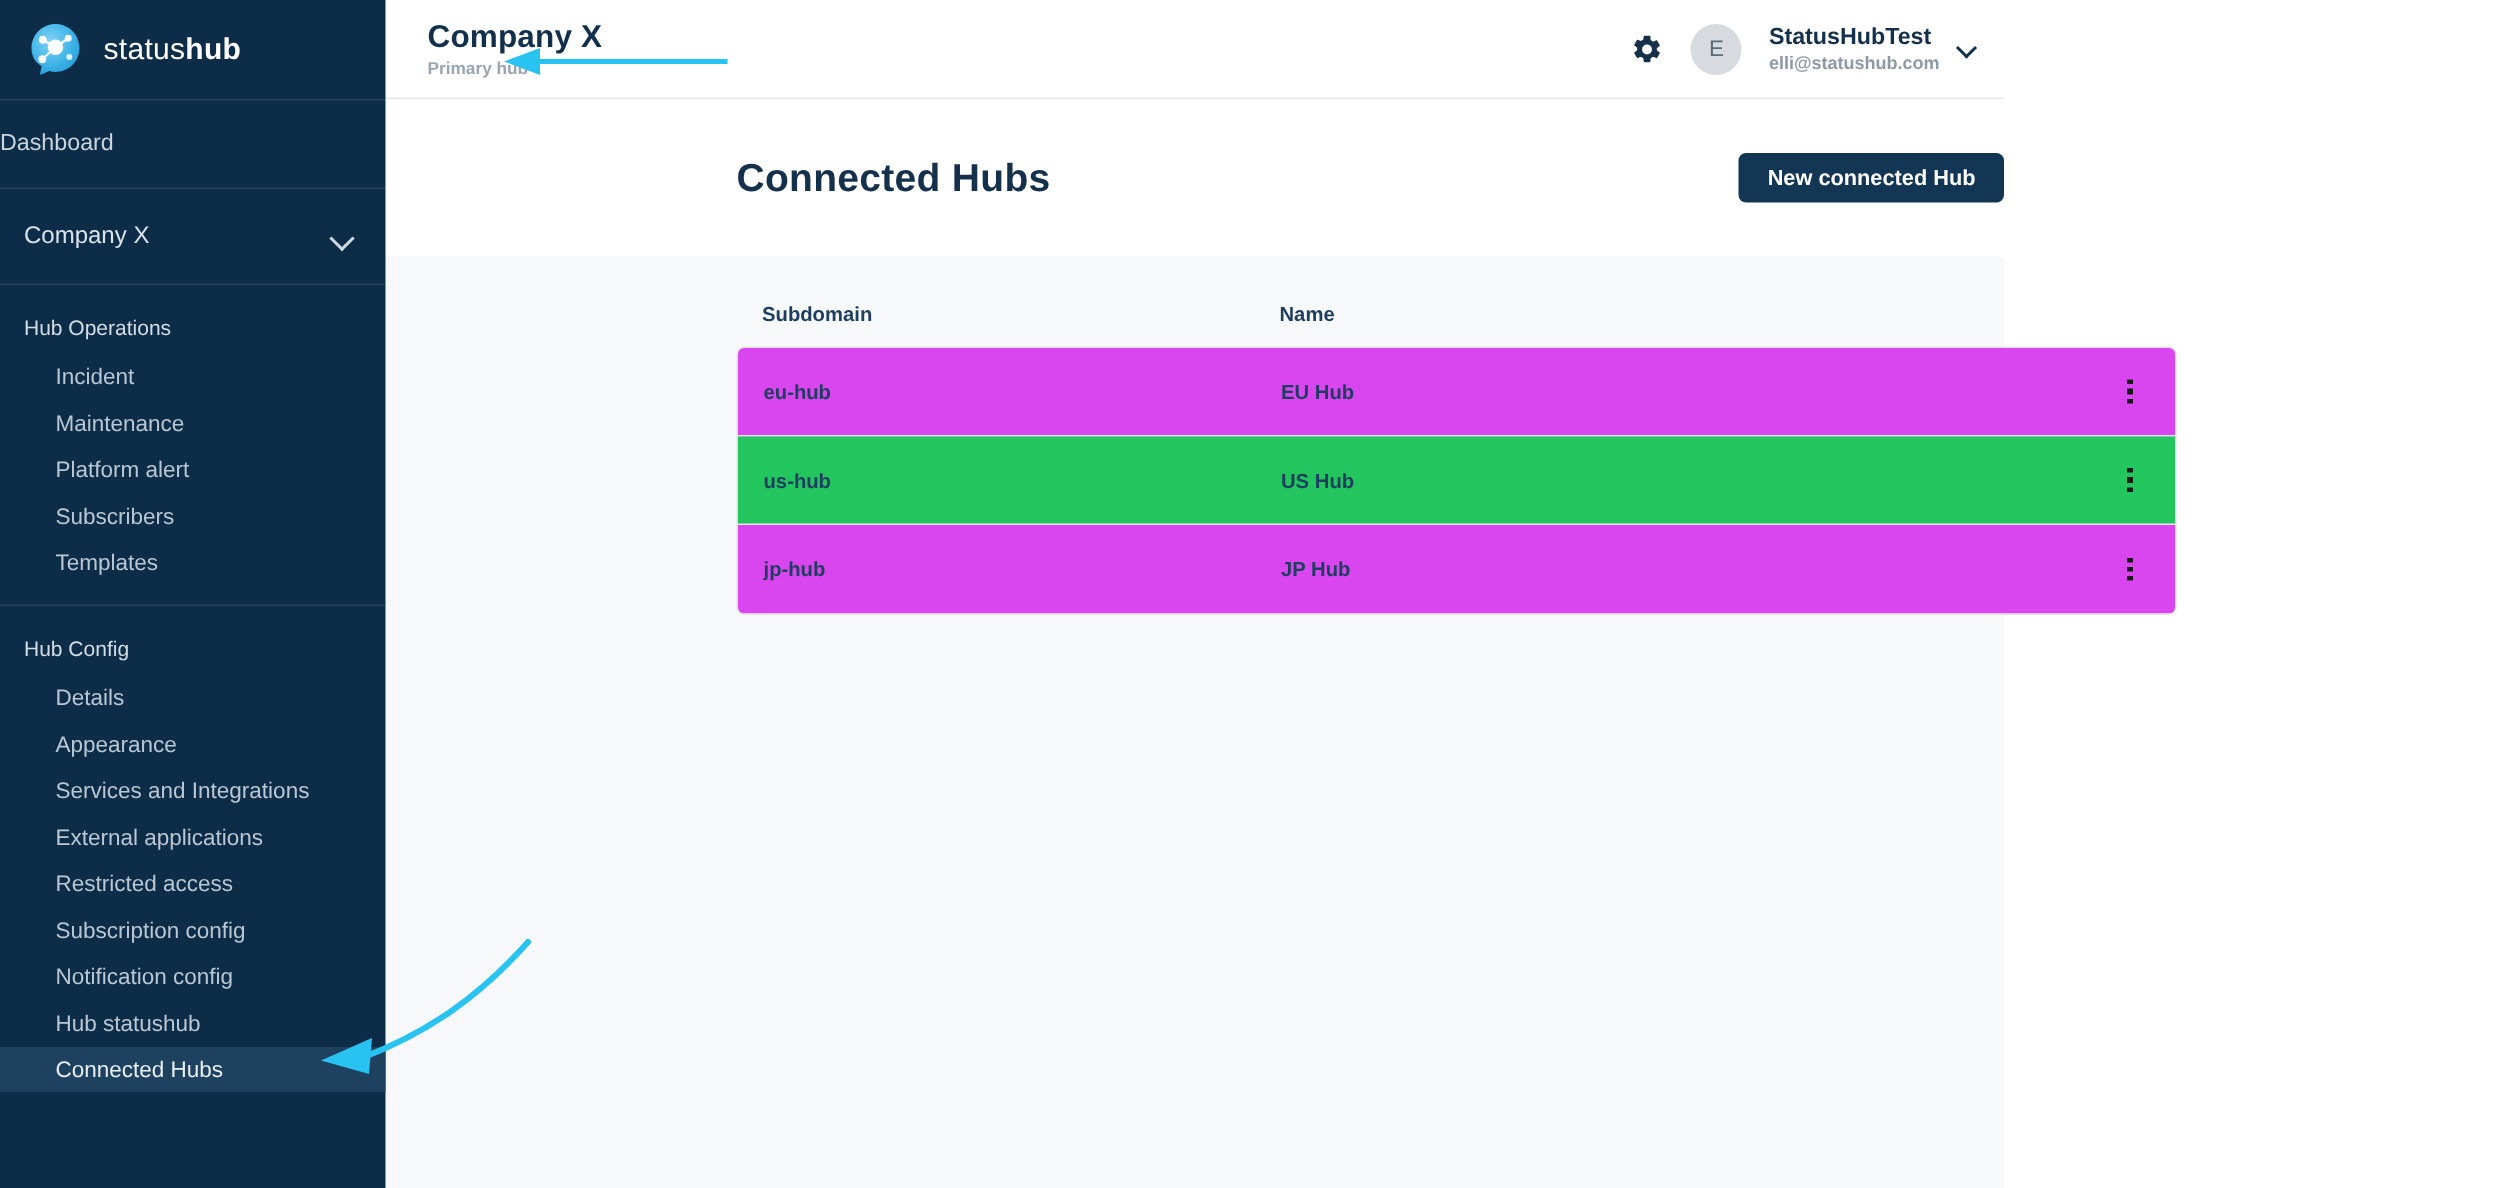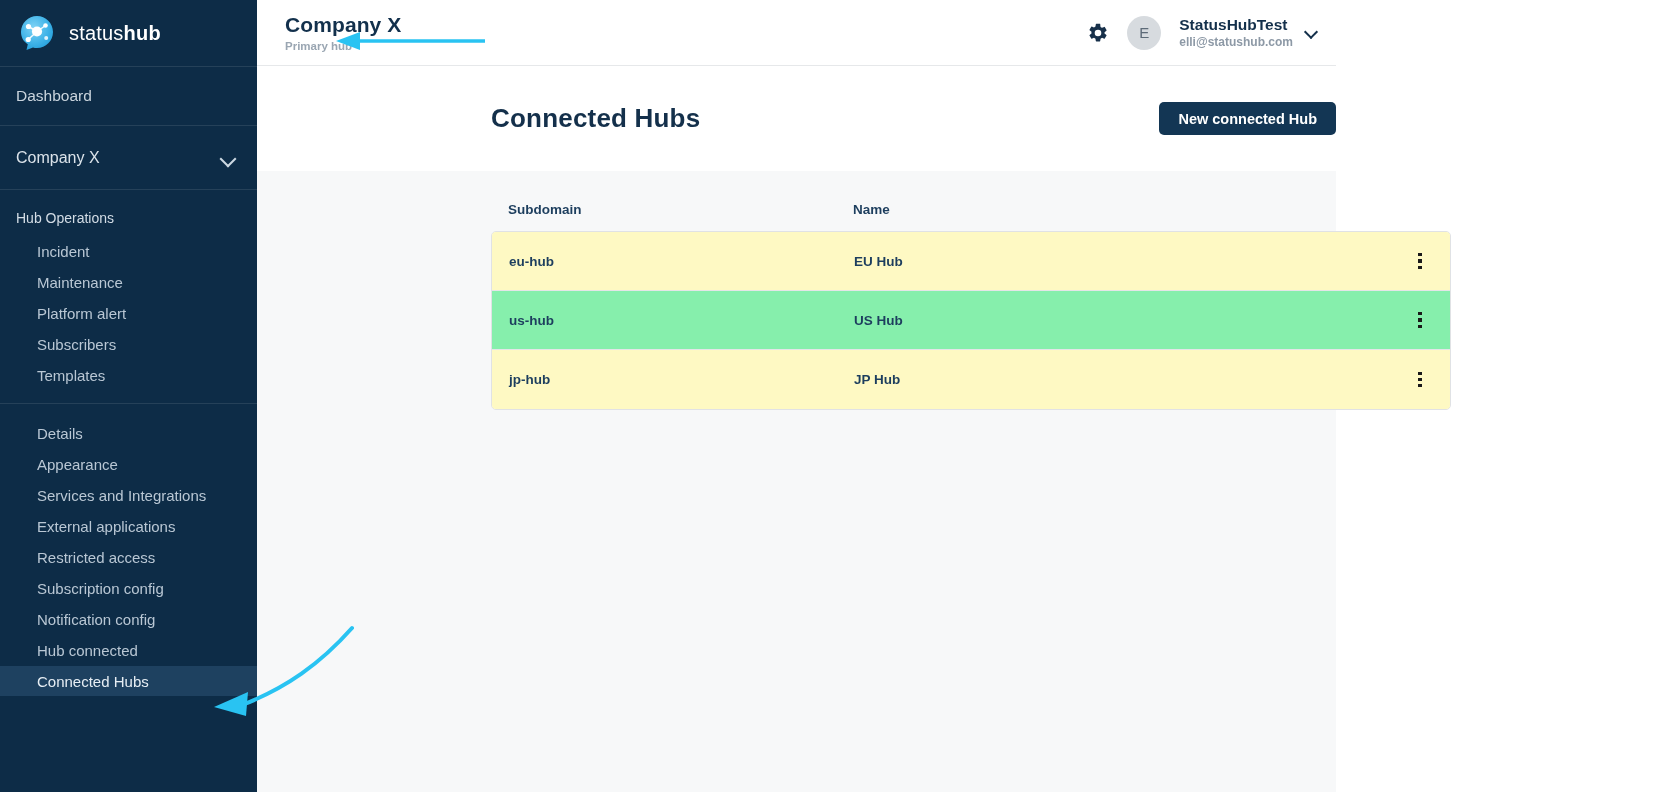--- a/index.html
+++ b/index.html
@@ -48,21 +48,20 @@
 
   .side-sep {
     height: 1px;
     background: rgba(255,255,255,0.10);
     width: 100%;
   }
   .side-link-top {
     height: 58px;
     display: flex;
     align-items: center;
-    padding-left: 16px;
     color: #c9d4dd;
     font-size: 15.5px;
     cursor: pointer;
   }
   .side-company {
     height: 63px;
     display: flex;
     align-items: center;
     padding-left: 16px;
     padding-right: 22px;
@@ -247,25 +246,25 @@
     border: 1px solid #e0e2e5;
     border-radius: 5px;
     overflow: hidden;
     background: #ffffff;
   }
   .row {
     display: flex;
     align-items: center;
     height: 59px;
     padding: 0 17px;
-    background: #fef9c3;
+    background: #d946ef;
     border-bottom: 1px solid #e4e6e8;
   }
   .row:last-child { border-bottom: none; }
-  .row.alt { background: #86efac; }
+  .row.alt { background: #22c55e; }
   .cell {
     font-size: 13.5px;
     font-weight: 700;
     color: #1d3e5e;
   }
   .cell.c1 { width: 345px; flex: 0 0 345px; }
   .cell.c2 { flex: 1 1 auto; }
   .kebab {
     width: 26px;
     height: 26px;
@@ -350,20 +349,21 @@
           <span>Subscribers</span>
         </div>
       <div class="nav-item">
           <span>Templates</span>
         </div>
     </div>
 
     <div class="side-sep"></div>
 
     <div class="nav-group">
+      <div class="nav-group-title">Hub Config</div>
       <div class="nav-item">
           <span>Details</span>
         </div>
       <div class="nav-item">
           <span>Appearance</span>
         </div>
       <div class="nav-item">
           <span>Services and Integrations</span>
         </div>
       <div class="nav-item">
@@ -372,21 +372,21 @@
       <div class="nav-item">
           <span>Restricted access</span>
         </div>
       <div class="nav-item">
           <span>Subscription config</span>
         </div>
       <div class="nav-item">
           <span>Notification config</span>
         </div>
       <div class="nav-item">
-          <span>Hub connected</span>
+          <span>Hub statushub</span>
         </div>
       <div class="nav-item active">
           <span>Connected Hubs</span>
         </div>
     </div>
   </aside>
 
   <section class="main">
 
     <header class="topbar">

